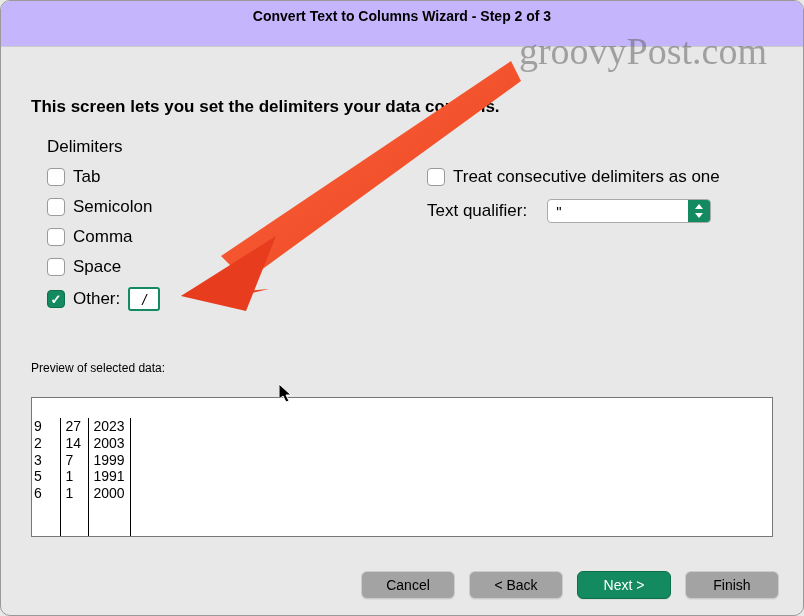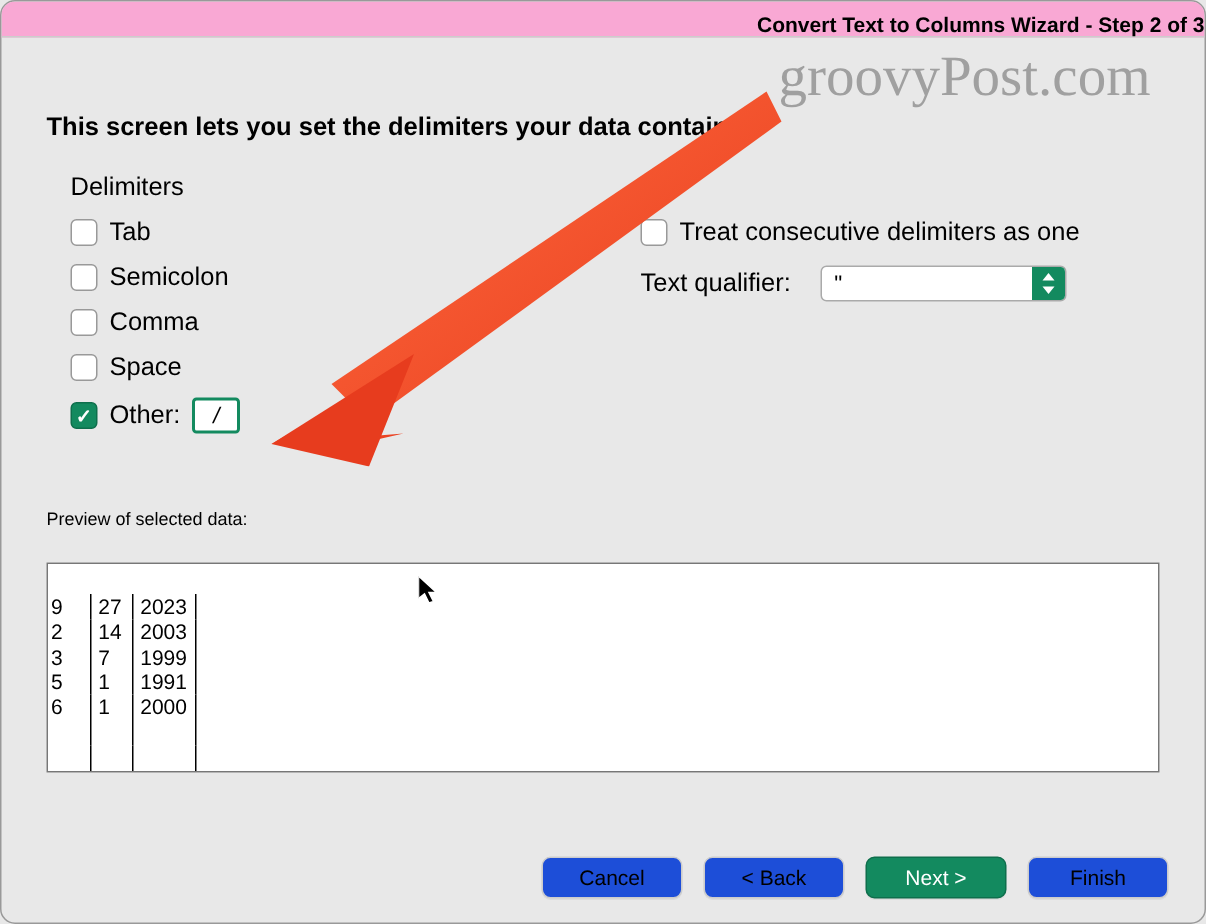--- a/index.html
+++ b/index.html
@@ -7,23 +7,23 @@
       width: 804px;
       height: 616px;
       font-family: -apple-system, BlinkMacSystemFont, "Helvetica Neue", Arial, sans-serif;
       background: #e8e8e8;
       border: 1px solid #999;
       border-radius: 10px;
       position: relative;
       overflow: hidden;
     }
     .titlebar {
-      height: 24px;
-      background: #f9a8d4;
-      text-align: right;
+      height: 46px;
+      background: #c4b5fd;
+      text-align: center;
       font-weight: bold;
       font-size: 14px;
       line-height: 30px;
       border-bottom: 1px solid #ccc;
     }
     .content {
       padding: 20px 30px 10px 30px;
     }
     .instruction {
       font-weight: bold;
@@ -146,21 +146,21 @@
       bottom: 16px;
       right: 24px;
       display: flex;
       gap: 14px;
     }
     .btn {
       min-width: 94px;
       height: 28px;
       border-radius: 6px;
       border: 1px solid #ccc;
-      background: #1d4ed8;
+      background: #a3a3a3;
       font-size: 14px;
       display: flex;
       align-items: center;
       justify-content: center;
       cursor: pointer;
       box-shadow: 0 1px 0 rgba(0,0,0,0.05);
     }
     .btn.primary {
       background: #138a5f;
       border-color: #0e6f4c;

